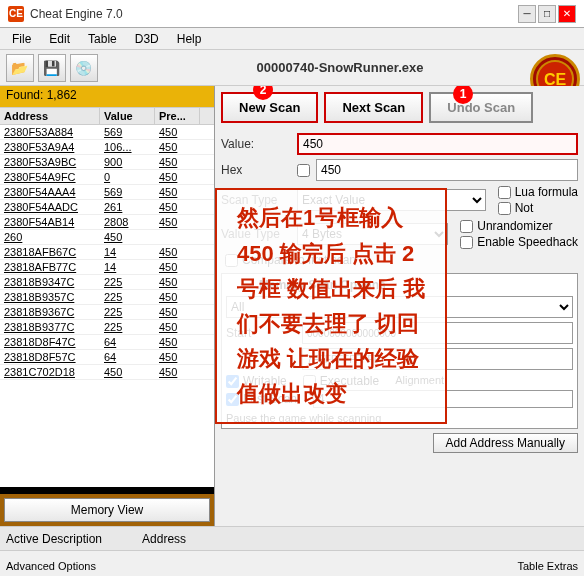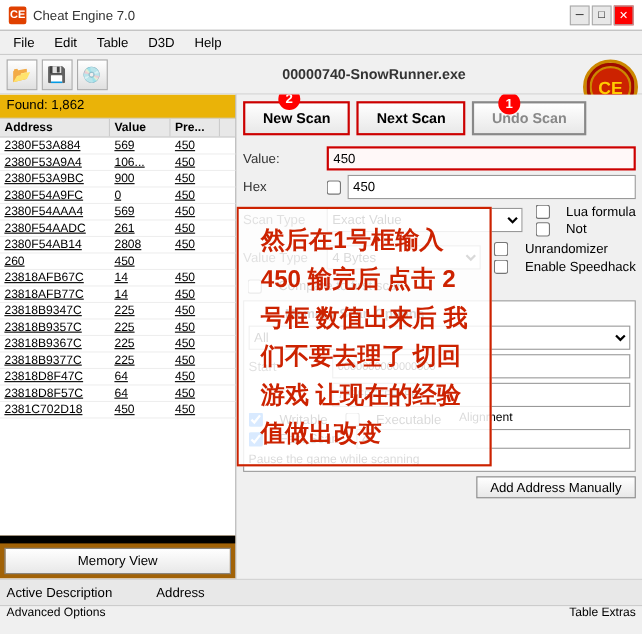--- a/index.html
+++ b/index.html
@@ -226,21 +226,21 @@
     .form-select {
       flex: 1;
       height: 22px;
       border: 1px solid #999;
       font-size: 12px;
       background: white;
     }
     .checkbox-row {
       display: flex;
       align-items: center;
-      gap: 15px;
+      gap: 4px;
       font-size: 12px;
     }
 
     .scan-options-box {
       border: 1px solid #999;
       background: white;
       padding: 4px;
       margin-top: 4px;
     }
     .scan-options-title {
@@ -297,21 +297,21 @@
       padding: 0 6px;
       font-size: 12px;
       gap: 40px;
     }
 
     .status-bar {
       height: 22px;
       background: #f0f0f0;
       border-top: 1px solid #ccc;
       display: flex;
-      align-items: flex-start;
+      align-items: flex-end;
       padding: 0 6px;
       font-size: 11px;
       justify-content: space-between;
     }
   </style>
 </head>
 <body>
 
 <div class="title-bar">
   <div class="title-bar-left">

